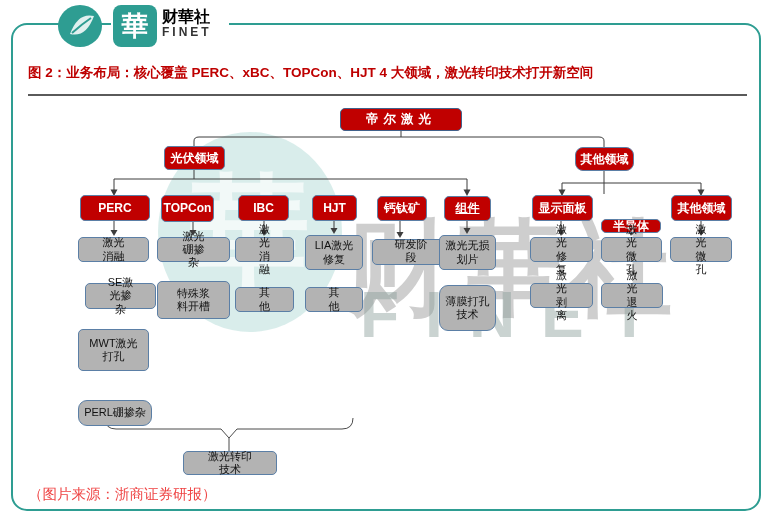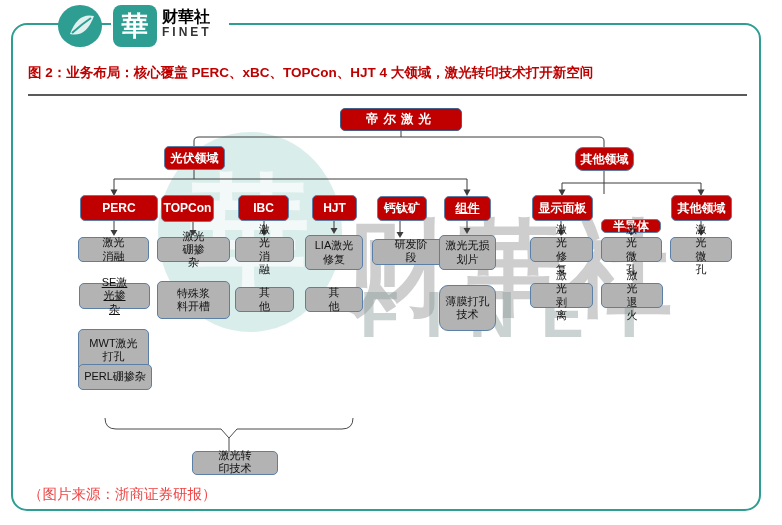--- a/index.html
+++ b/index.html
@@ -111,34 +111,34 @@
     <polygon points="627.5,230 634.5,230 631,236"></polygon>
     <polygon points="697.5,230 704.5,230 701,236"></polygon>
   </g>
 </svg>
 
 <div class="abs node rbox root" style="left:340px;top:108px;width:122px;height:23px;">帝尔激光</div>
 
 <div class="abs node rbox" style="left:164px;top:146px;width:61px;height:24px;">光伏领域</div>
 <div class="abs node rbox" style="left:575px;top:147px;width:59px;height:24px;border-radius:8px;">其他领域</div>
 
-<div class="abs node rbox" style="left:80px;top:195px;width:78px;height:26px;">PERC</div>
+<div class="abs node rbox" style="left:80px;top:195px;width:70px;height:26px;">PERC</div>
 <div class="abs node rbox" style="left:161px;top:195px;width:53px;height:27px;">TOPCon</div>
 <div class="abs node rbox" style="left:238px;top:195px;width:51px;height:26px;">IBC</div>
 <div class="abs node rbox" style="left:312px;top:195px;width:45px;height:26px;">HJT</div>
 <div class="abs node rbox" style="left:377px;top:196px;width:50px;height:25px;">钙钛矿</div>
 <div class="abs node rbox" style="left:444px;top:196px;width:47px;height:25px;text-decoration:underline;">组件</div>
 <div class="abs node rbox" style="left:532px;top:195px;width:61px;height:26px;">显示面板</div>
 <div class="abs node rbox" style="left:601px;top:195px;width:60px;height:14px;margin-top:24px;">半导体</div>
 <div class="abs node rbox" style="left:671px;top:195px;width:61px;height:26px;">其他领域</div>
 
 <div class="abs node gbox" style="left:78px;top:237px;width:71px;height:25px;">激光消融</div>
-<div class="abs node gbox" style="left:79px;top:283px;width:71px;height:26px;text-decoration:underline;">SE激光掺杂</div>
+<div class="abs node gbox" style="left:85px;top:283px;width:71px;height:26px;">SE激光掺杂</div>
 <div class="abs node gbox" style="left:78px;top:329px;width:71px;height:42px;padding:1px 6px;">MWT激光打孔</div>
-<div class="abs node gbox" style="left:78px;top:364px;width:74px;height:26px;padding:1px 3px;">PERL硼掺杂</div>
+<div class="abs node gbox" style="left:78px;top:400px;width:74px;height:26px;padding:1px 3px;border-radius:9px;">PERL硼掺杂</div>
 
 <div class="abs node gbox" style="left:157px;top:237px;width:73px;height:25px;">激光硼掺杂</div>
 <div class="abs node gbox" style="left:157px;top:281px;width:73px;height:38px;padding:1px 18px;">特殊浆料开槽</div>
 
 <div class="abs node gbox" style="left:235px;top:237px;width:59px;height:25px;">激光消融</div>
 <div class="abs node gbox" style="left:235px;top:287px;width:59px;height:25px;">其他</div>
 
 <div class="abs node gbox" style="left:305px;top:235px;width:58px;height:35px;padding:1px 4px;">LIA激光修复</div>
 <div class="abs node gbox" style="left:305px;top:287px;width:58px;height:25px;">其他</div>
 
@@ -148,15 +148,15 @@
 <div class="abs node gbox" style="left:439px;top:285px;width:57px;height:46px;padding:7px 4px;border-radius:9px;">薄膜打孔技术</div>
 
 <div class="abs node gbox" style="left:530px;top:237px;width:63px;height:25px;">激光修复</div>
 <div class="abs node gbox" style="left:530px;top:283px;width:63px;height:25px;">激光剥离</div>
 
 <div class="abs node gbox" style="left:601px;top:237px;width:61px;height:25px;">激光微孔</div>
 <div class="abs node gbox" style="left:601px;top:283px;width:62px;height:25px;">激光退火</div>
 
 <div class="abs node gbox" style="left:670px;top:237px;width:62px;height:25px;">激光微孔</div>
 
-<div class="abs node gbox" style="left:192px;top:451px;width:86px;height:24px;font-family:Liberation Mono, monospace;">激光转印技术</div>
+<div class="abs node gbox" style="left:183px;top:451px;width:94px;height:24px;">激光转印技术</div>
 
 <div class="abs" id="source-note">（图片来源：浙商证券研报）</div>
 
 </body></html>

